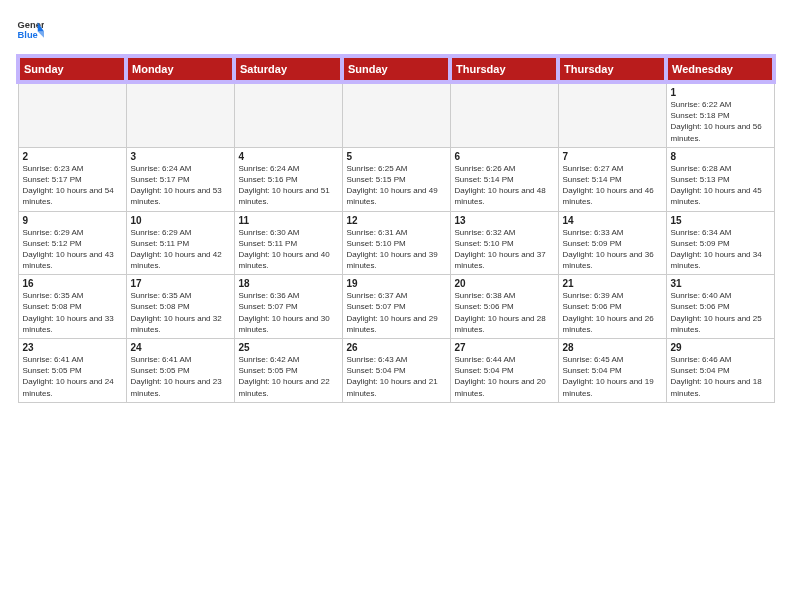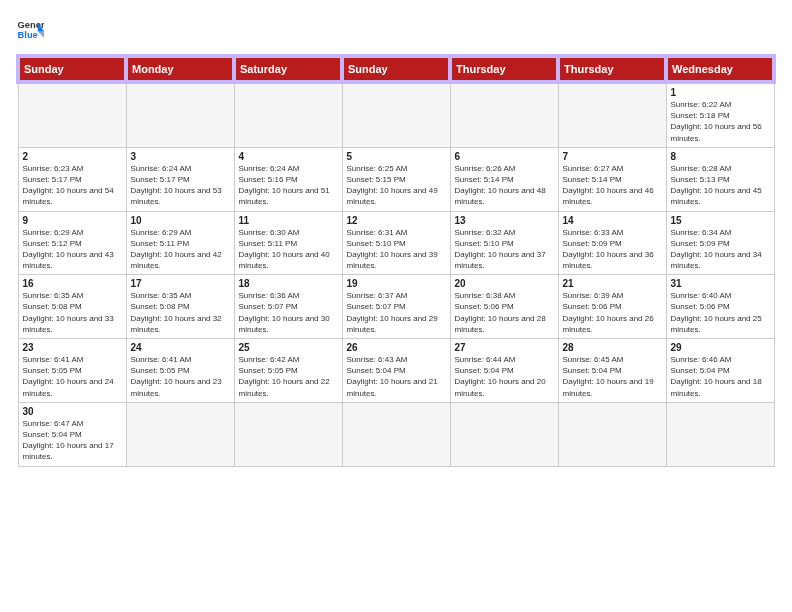--- a/index.html
+++ b/index.html
@@ -243,27 +243,15 @@
           </td>
           <td>
             <span class="day-num">28</span>
             <div class="day-info">Sunrise: 6:45 AM<br>Sunset: 5:04 PM<br>Daylight: 10 hours and 19 minutes.</div>
           </td>
           <td>
             <span class="day-num">29</span>
             <div class="day-info">Sunrise: 6:46 AM<br>Sunset: 5:04 PM<br>Daylight: 10 hours and 18 minutes.</div>
           </td>
         </tr>
-        <tr class="last-row">
-          <td>
-            <span class="day-num">30</span>
-            <div class="day-info">Sunrise: 6:47 AM<br>Sunset: 5:04 PM<br>Daylight: 10 hours and 17 minutes.</div>
-          </td>
-          <td class="empty"></td>
-          <td class="empty"></td>
-          <td class="empty"></td>
-          <td class="empty"></td>
-          <td class="empty"></td>
-          <td class="empty"></td>
-        </tr>
       </tbody>
   </table>
 </div>
 
 </body></html>

